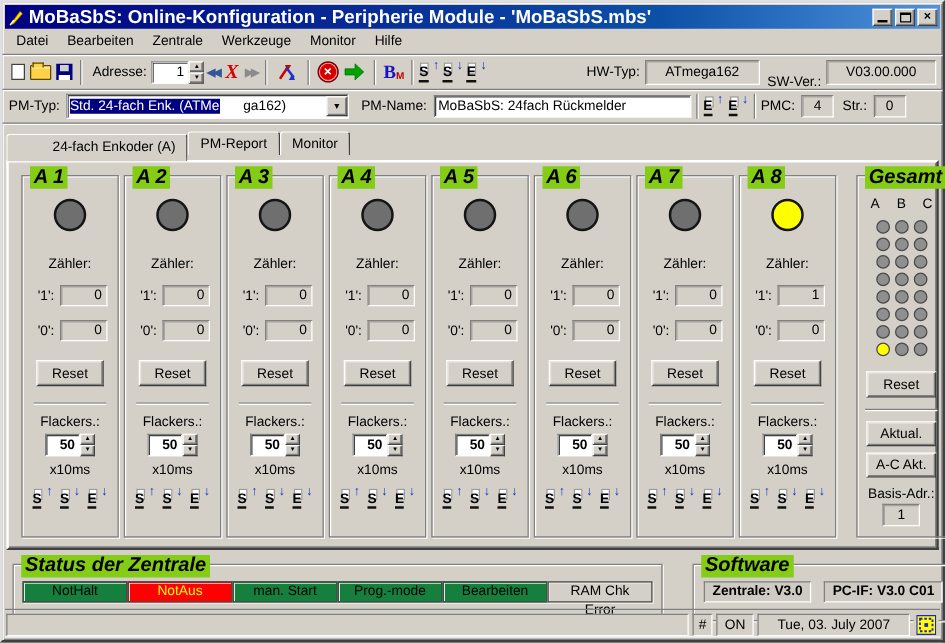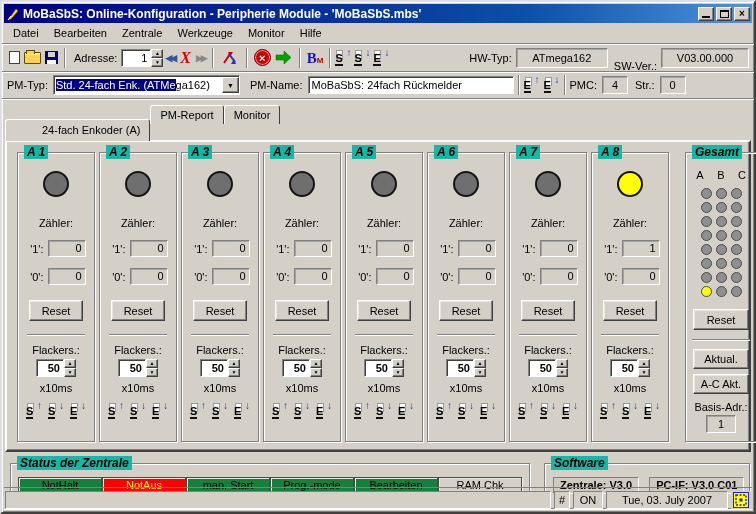--- a/index.html
+++ b/index.html
@@ -5,21 +5,21 @@
   * { box-sizing: border-box; margin: 0; padding: 0; }
   html,body { width:756px; height:514px; }
   body { font-family:"Liberation Sans", sans-serif; font-size:11px; color:#000; background:#808080; }
   .window { position:absolute; top:0; left:0; width:756px; height:514px; background:#d4d0c8;
             border:2px solid; border-color:#dfdfdf #404040 #404040 #dfdfdf;
             box-shadow: inset 1px 1px 0 #ffffff, inset -1px -1px 0 #808080; }
   
   .titlebar { height:19px; margin:2px 2px 0 2px; padding:0 2px; display:flex; align-items:center;
               background:linear-gradient(90deg,#000082 0%,#0c50a8 70%,#4f94dc 100%); }
   .app-icon { width:14px; height:14px; margin-right:3px; flex:none; }
-  .title-text { color:#fff; font-weight:bold; font-size:12px; white-space:nowrap; overflow:hidden; }
+  .title-text { color:#fff; font-weight:bold; font-size:15px; white-space:nowrap; overflow:hidden; }
   .cap-btns { margin-left:auto; display:flex; gap:2px; }
   .cap-btn { width:16px; height:14px; background:#d4d0c8; border:1px solid; border-color:#fff #404040 #404040 #fff;
              box-shadow: inset -1px -1px 0 #808080; display:flex; align-items:center; justify-content:center;
              font-size:10px; font-weight:bold; line-height:10px; }
   .glyph-min { width:8px; height:2px; background:#000; margin-top:7px; }
   .glyph-max { width:9px; height:8px; border:1px solid #000; border-top:2px solid #000; }
   
   .menubar { height:20px; padding:3px 0 0 5px; }
   .menu-item { display:inline-block; padding:1px 6px; }
   
@@ -54,42 +54,42 @@
   .bm-m { color:#c00000; font-weight:bold; font-size:8px; line-height:8px; }
   .disp { background:#d4d0c8; border:1px solid; border-color:#808080 #fff #fff #808080;
           box-shadow: inset 1px 1px 0 #a8a49c; height:20px; display:flex; align-items:center; justify-content:center;
           padding:0 4px; white-space:nowrap; }
   .xfer { position:relative; width:16px; height:16px; display:inline-block; flex:none; }
   .xfer .doc { position:absolute; top:0; left:1px; width:7px; height:9px; background:#f0f0f0;
                border:1px solid #9a9a9a; box-shadow: inset 0 2px 0 #fff, inset 0 -2px 0 #fff; }
   .xfer .ltr { position:absolute; bottom:0; left:0; font-weight:bold; font-size:11px; line-height:11px;
                border-bottom:2px solid #101010; }
   .xfer .arr { position:absolute; top:-2px; right:0; color:#1133cc; font-weight:bold; font-size:10px; line-height:10px; }
-  .combo { width:187px; height:20px; background:#fff; border:1px solid; border-color:#808080 #fff #fff #808080;
-           box-shadow: inset 1px 1px 0 #404040; display:flex; align-items:center; padding-left:2px; }
+  .combo { width:226px; height:20px; background:#fff; border:1px solid; border-color:#808080 #fff #fff #808080;
+           box-shadow: inset 1px 1px 0 #404040; display:flex; align-items:center; padding-left:2px;gap:19px; }
   .combo-sel { background:#000080; color:#fff; white-space:pre; }
   .combo-rest { white-space:pre; }
   .combo-drop { margin-left:auto; width:17px; height:16px; background:#d4d0c8; border:1px solid;
                 border-color:#fff #404040 #404040 #fff; box-shadow: inset -1px -1px 0 #808080;
                 display:flex; align-items:center; justify-content:center; font-size:7px; }
   .pmname { width:206px; }
   .small-disp { width:26px; height:18px; justify-content:center; text-align:center; padding:0 2px; }
   
   .tabstrip { display:flex; padding:4px 0 0 3px; position:relative; z-index:2; border-top:1px solid #808080;
               box-shadow: inset 0 1px 0 #fff; }
   .tab { height:19px; margin-top:2px; padding:3px 9px 0; background:#d4d0c8; border:1px solid;
          border-color:#fff #404040 #d4d0c8 #fff; border-bottom:none; border-radius:3px 3px 0 0; white-space:nowrap; }
-  .tab.active { height:22px; margin-top:16px; margin-bottom:-1px; padding-top:4px;padding-left:36px; }
+  .tab.active { height:22px; margin-top:4px; margin-bottom:-1px; padding-top:4px;padding-left:36px; }
   .tabbody { position:relative; z-index:1; margin:0 3px; height:312px; background:#d4d0c8;
              border:2px solid; border-color:#fff #404040 #404040 #fff; box-shadow: inset -1px -1px 0 #808080;
              display:flex; padding:10px 0 0 10px; }
   
   .gbox { position:relative; border:1px solid #808080; box-shadow: inset 1px 1px 0 #fff, 1px 1px 0 #fff; }
-  .gbt { position:absolute; top:-8px; left:6px; background:#14b8a6; padding:0 3px; font-weight:bold;
-         font-style:italic; font-size:12px; white-space:nowrap; }
+  .gbt { position:absolute; top:-8px; left:6px; background:#84cc16; padding:0 3px; font-weight:bold;
+         font-style:italic; font-size:16px; white-space:nowrap; }
   
   .channel { width:78px; height:290px; margin-right:4px; display:flex; flex-direction:column; align-items:center; flex:none; }
   .led-big { margin-top:18px; width:26px; height:26px; border-radius:50%; background:#6f6f6f; border:2px solid #151515; }
   .led-big[data-led="yellow"] { background:#ffff00; }
   .mt-z { margin-top:20px; }
   .cnt-row { margin-top:11px; display:flex; align-items:center; gap:4px; }
   .cnt-row:nth-of-type(2) { margin-top:15px; }
   .cnt-lbl { width:17px; text-align:right; }
   .valbox { width:38px; height:17px; background:#d4d0c8; border:1px solid; border-color:#808080 #fff #fff #808080;
             box-shadow: inset 1px 1px 0 #a8a49c; text-align:right; padding-right:3px; line-height:15px; }
@@ -112,21 +112,21 @@
   .led-s { width:11px; height:11px; border-radius:50%; background:#8f8f8f; border:1px solid #4a4a4a; }
   .led-s[data-led="yellow"] { background:#ffff00; }
   .g-reset { margin-top:11px; width:56px; height:21px; }
   .g-sep { margin-top:9px; width:58px; }
   .g-btn1 { margin-top:8px; width:56px; height:20px; }
   .g-btn2 { margin-top:5px; width:56px; height:20px; }
   .basis-lbl { margin-top:7px; }
   .basis-box { margin-top:2px; width:30px; height:18px; text-align:center; padding:0; line-height:15px;
                display:flex; align-items:center; justify-content:center; }
   
-  .bottomrow { display:flex; margin:11px 8px 0 8px; gap:14px; }
+  .bottomrow { display:flex; margin:11px 8px 0 8px; gap:24px; }
   .grp-status { flex:1; height:46px; }
   .grp-soft { width:206px; height:46px; }
   .ind-row { display:flex; justify-content:space-between; padding:13px 7px 0 7px; }
   .ind { height:17px; line-height:15px; text-align:center; min-width:84px; padding:0 4px;
          border:1px solid #4a4a4a; box-shadow:1px 1px 0 #f4f2ee, inset 1px 1px 0 #e8e6e0; }
   .ind[data-style="gray"] { background:#15803d; }
   .ind[data-style="red"] { background:#ff0000; color:#ffff00; }
   .ind[data-style="light"] { background:#d4d0c8; }
   .soft-row { display:flex; gap:10px; padding:13px 8px 0 8px;font-weight:bold; }
   .soft { height:17px; line-height:14px; padding:0 6px; background:#cfcbc3; border:1px solid;

